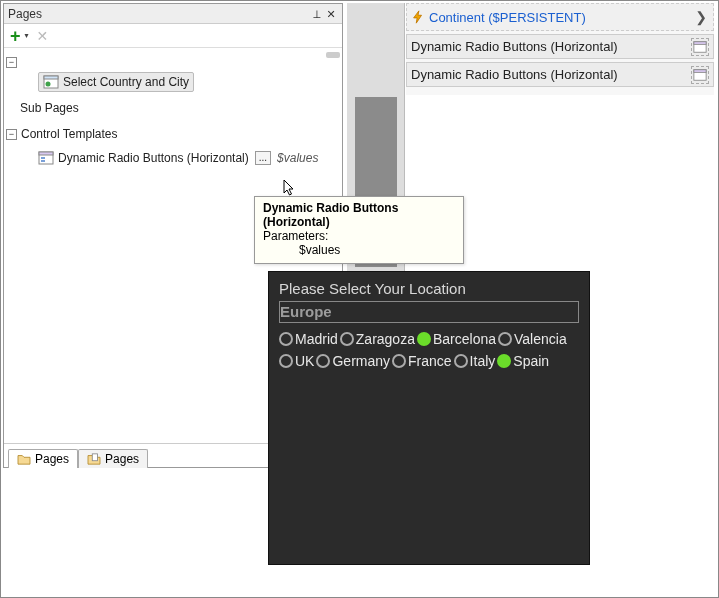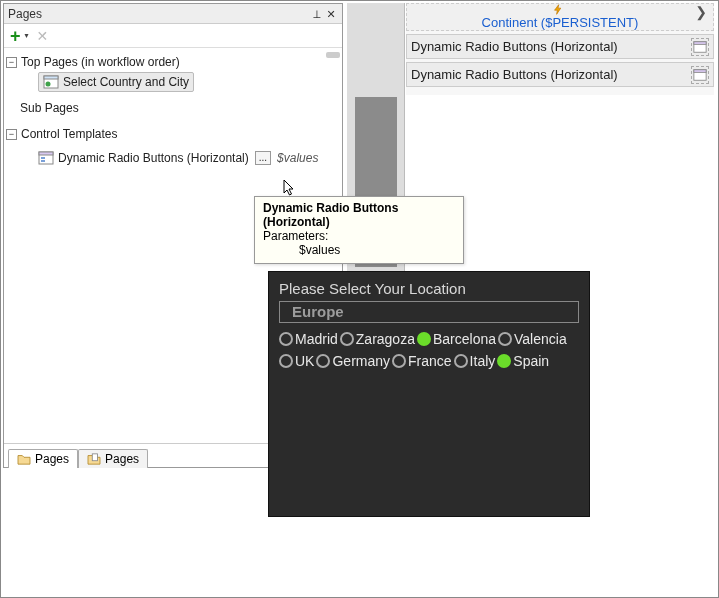--- a/index.html
+++ b/index.html
@@ -103,27 +103,27 @@
     background: #fffff6; border: 1px solid #999; padding: 4px 8px 6px;
     box-shadow: 1px 1px 3px rgba(0,0,0,.15); font-size: 12px;
   }
   .tooltip .tt-title { font-weight: bold; }
   .tooltip .tt-param { padding-left: 36px; }
   .cursor-arrow {
     position: absolute; left: 282px; top: 178px; width: 14px; height: 18px;
   }
   
   .dark-panel {
-    position: absolute; left: 267px; top: 270px; width: 322px; height: 246px;
+    position: absolute; left: 267px; top: 270px; width: 322px; height: 294px;
     background: #2b2b2b; border: 1px solid #111;
     color: #ddd; font-size: 14px; padding: 8px 10px;
   }
   .dark-panel .prompt { color: #d8d8d8; margin-bottom: 4px; font-size: 15px;}
   .region-box {
-    border: 1px solid #888; height: 22px; line-height: 20px; padding: 0 12px;
+    border: 1px solid #888; height: 22px; line-height: 20px; padding: 0 0;
     font-weight: bold; color: #9c9c9c; font-size: 15px; background: #2b2b2b;
     margin-bottom: 8px;
   }
   .radio-row { display: flex; flex-wrap: wrap; gap: 2px 2px; align-items: center; margin-bottom: 6px;}
   .radio {
     display: inline-flex; align-items: center; cursor: pointer;
     color: #e8e8e8; font-size: 14px; margin-right: 0px;
   }
   .radio-circle {
     width: 14px; height: 14px; border: 2px solid #aaa; border-radius: 50%;
@@ -143,21 +143,20 @@
   <div class="toolbar">
     <span class="add-btn">+</span>
     <span class="drop-arrow">▾</span>
     <span class="dis-close">✕</span>
   </div>
   <div class="tree">
     <div class="scroll-thumb"></div>
 
     <div class="tree-row">
       <span class="expander">−</span>
-      <span>Top Pages (in workflow order)</span>
     </div>
     <div class="tree-row" style="padding-left:32px;">
       <span class="selected-node">
         <span class="node-icon">
           <svg viewBox="0 0 16 16">
               <rect x="1" y="2" width="14" height="12" fill="#fff" stroke="#888"></rect>
               <rect x="1" y="2" width="14" height="3" fill="#cfe3f7" stroke="#888"></rect>
               <circle cx="5" cy="10" r="2.5" fill="#3fa24a"></circle>
             </svg>
         </span>
@@ -202,21 +201,21 @@
       <span>Pages</span>
     </div>
   </div>
 </div>
 
 <div class="right-strip">
   <div class="right-strip-inner"></div>
 </div>
 
 <div class="right-head">
-  <div class="head-row first" style="height:28px;flex-direction:column;">
+  <div class="head-row first" style="height:28px;">
     <svg class="bolt-ico" viewBox="0 0 16 16">
         <path d="M9 1L3 9h4l-1 6 6-9H8z" fill="#f0a500" stroke="#c07800"></path>
       </svg>
     <span class="head-text blue">Continent ($PERSISTENT)</span>
     <span class="arrow-r">❯</span>
   </div>
   <div class="head-row">
     <span class="head-text">Dynamic Radio Buttons (Horizontal)</span>
     <span class="small-square">
       <svg width="14" height="14" viewBox="0 0 16 16">

